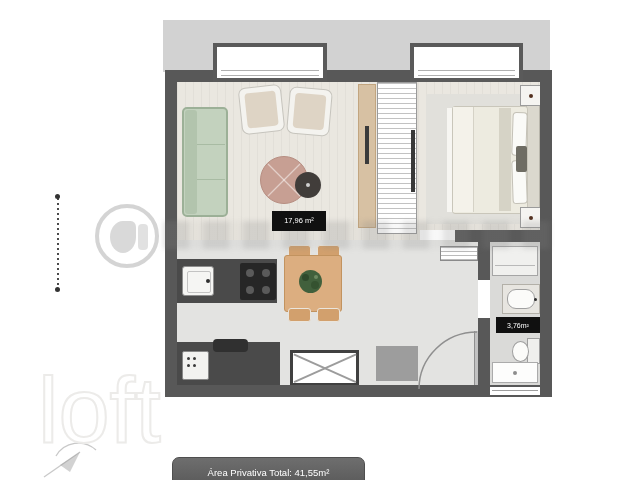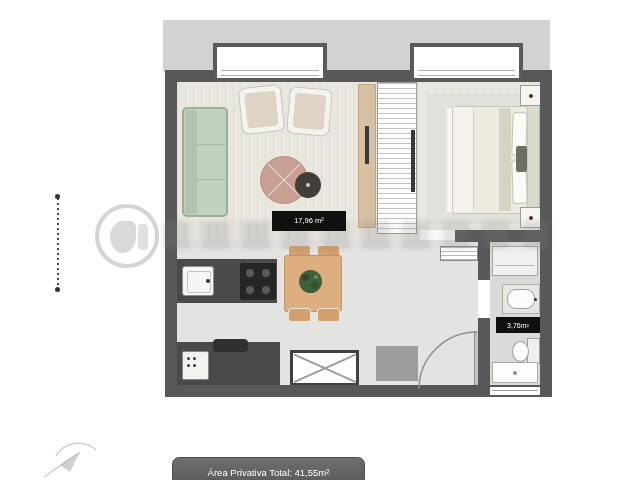--- a/index.html
+++ b/index.html
@@ -161,26 +161,27 @@
       <path d="M44,477 L80,452"></path>
       <path d="M80,452 L70,472 L60,465 Z" fill="rgba(155,155,155,0.45)" stroke="none"></path>
       <path d="M56,456 a26,26 0 0 1 40,-6"></path>
     </g>
   </svg>
 
   <div class="wm-band"></div>
   <div class="abs" style="left:95px;top:204px;width:64px;height:64px;border:4px solid rgba(170,170,170,0.5);border-radius:50%;box-sizing:border-box;"></div>
   <div class="abs" style="left:110px;top:221px;width:26px;height:32px;background:rgba(170,170,170,0.45);border-radius:50% 20% 50% 50%;"></div>
   <div class="abs" style="left:138px;top:224px;width:10px;height:26px;background:rgba(170,170,170,0.35);border-radius:4px;"></div>
+  <div class="wm-loft">loft</div>
 
   <div class="abs" style="left:57px;top:198px;width:2px;height:90px;background:repeating-linear-gradient(180deg,#4a4a4a 0 2px,transparent 2px 5px);"></div>
   <div class="dot" style="left:55px;top:194px;width:5px;height:5px;background:#333;"></div>
   <div class="dot" style="left:55px;top:287px;width:5px;height:5px;background:#333;"></div>
 
-  <div class="arealbl" style="left:272px;top:211px;width:74px;height:20px;text-align:right;">
+  <div class="arealbl" style="left:272px;top:211px;width:54px;height:20px;text-align:right;">
     <span>17,96 m²</span>
   </div>
   <div class="arealbl" style="left:496px;top:317px;width:44px;height:16px;font-size:7px;">
     <span>3,76m²</span>
   </div>
 
   <div class="footer">
     <span>Área Privativa Total: 41,55m²</span>
   </div>
 

